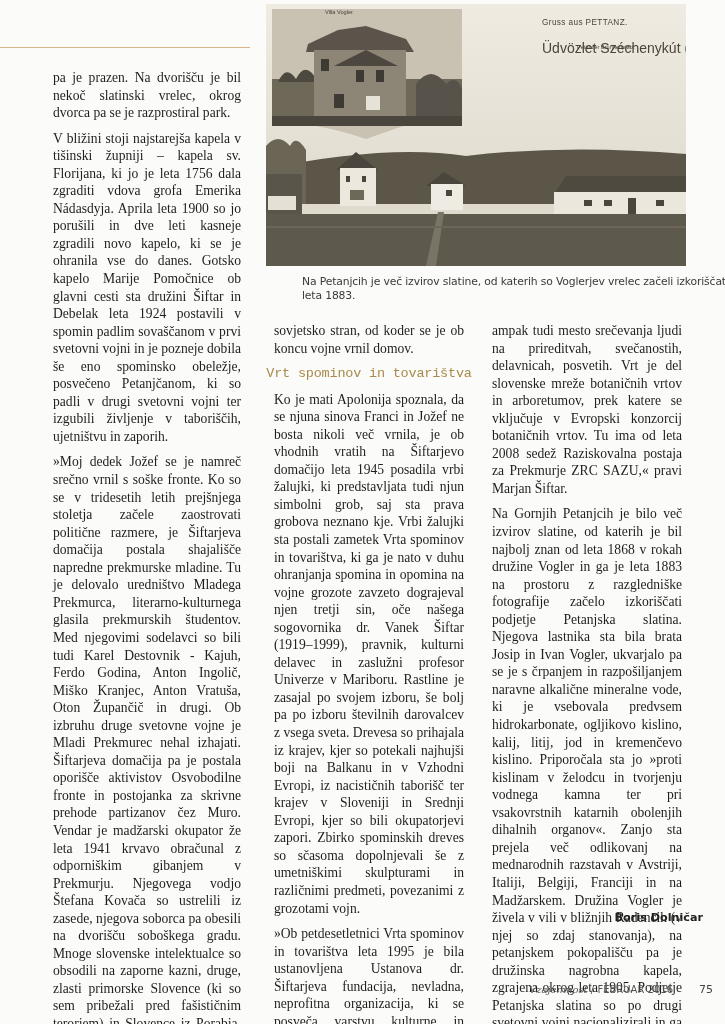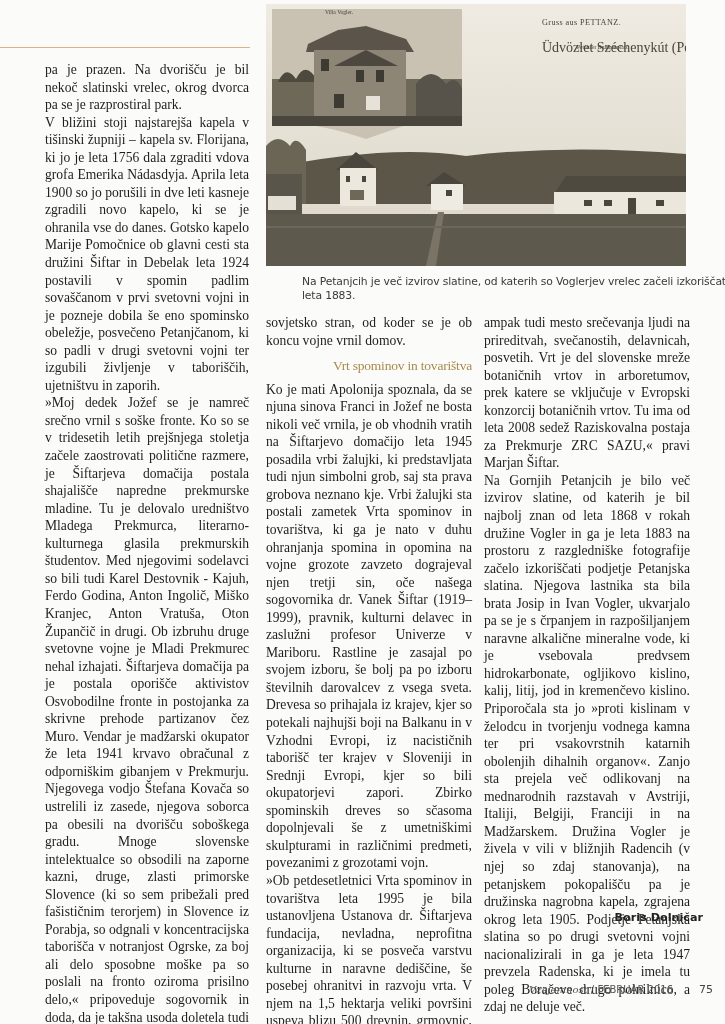--- a/index.html
+++ b/index.html
@@ -14,40 +14,40 @@
     background: #d9b48a;
   }
   .col {
     position: absolute;
     font-family: "Liberation Serif", serif;
     font-size: 13.6px;
     line-height: 17.55px;
     text-align: justify;
     hyphens: manual;
   }
-  .col p { margin: 0; }
+  .col p { margin: 8px; }
   .col-left { left: 45px; top: 61px; width: 204px; }
   .col-mid  { left: 266px; top: 314px; width: 206px; }
   .col-right{ left: 484px; top: 314px; width: 206px; }
 
   .section-heading {
-    font-family: Liberation Serif, serif;
+    font-family: Liberation Mono, monospace;
     font-size: 13.5px; font-weight: normal;
-    color: #a88a4c; margin: 8px 0 6px 0; text-align: right;
+    color: #a88a4c; margin: 8px 0 6px 0; text-align: center;
     letter-spacing: -0.2px;
   }
 
   
   .photo {
     position: absolute; left: 266px; top: 4px; width: 420px; height: 262px;
     background: #ece8de; overflow: hidden;
   }
   .photo svg { display: block; }
   .pc-title {
-    position: absolute; font-family: Liberation Serif, serif;
+    position: absolute; font-family: Liberation Sans, sans-serif;
     color: #4a443a; white-space: nowrap; padding-left: 24px;
   }
   .pc-1 { left: 252px; top: 14px; font-size: 8.2px; letter-spacing: 0.4px; }
   .pc-2 { left: 252px; top: 36px; font-size: 14px; }
   .pc-3 { left: 287px; top: 40px; font-size: 5.6px; }
   .pc-villa { left: 35px; top: 5px; font-size: 5.6px; }
 
   .caption {
     position: absolute; left: 266px; top: 275px; width: 430px;
     font-family: "DejaVu Sans", "Liberation Sans", sans-serif;

